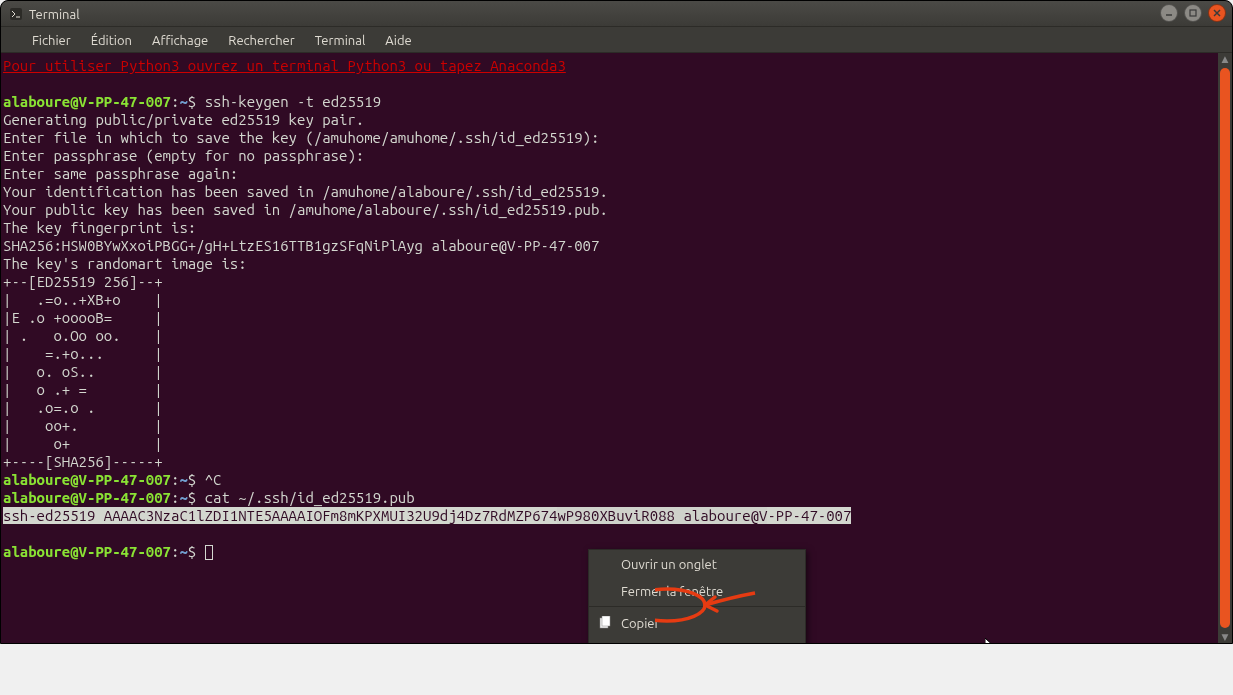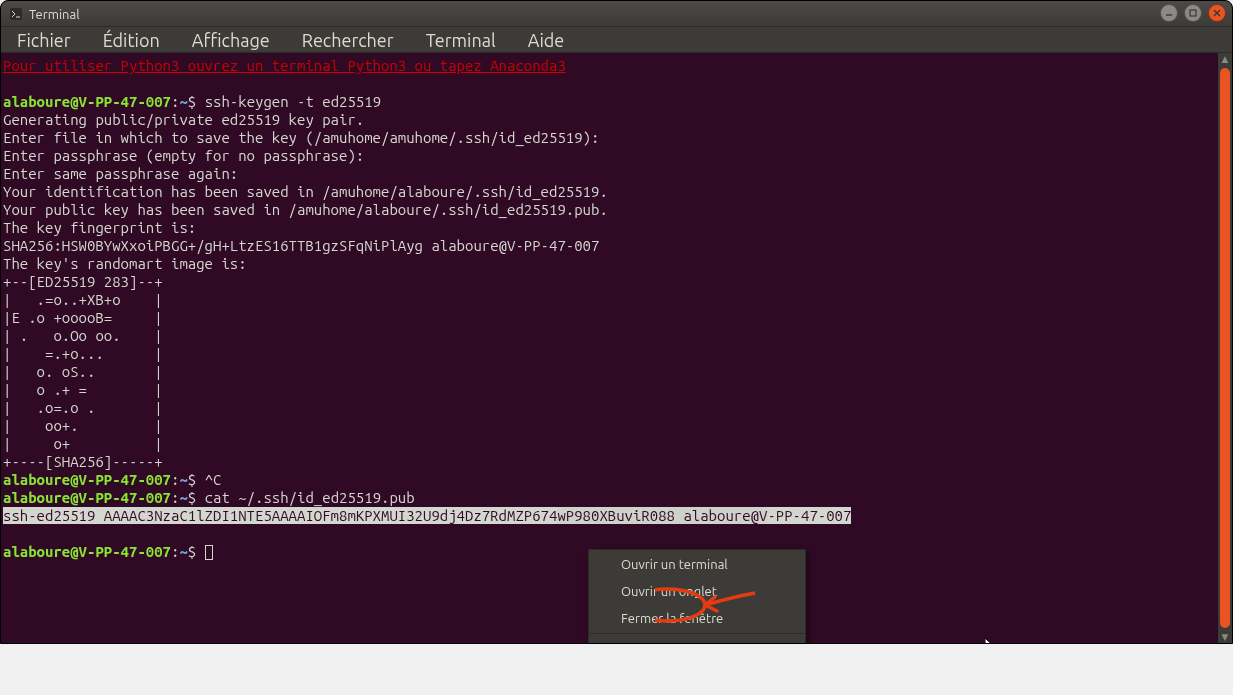--- a/index.html
+++ b/index.html
@@ -57,24 +57,24 @@
   }
   .win-min { background: #8c8a85; }
   .win-max { background: #8c8a85; }
   .win-close { background: #e95420; }
   .menubar {
     height: 26px;
     background: #3c3b37;
     border-bottom: 1px solid #2c2b27;
     display: flex;
     align-items: center;
-    padding: 0 8px;
+    padding: 0 23px;
     color: #dfdbd2;
-    font-size: 18px;
-    gap: 16px;
+    font-size: 13px;
+    gap: 4px;
   }
   .menu-item {
     padding: 3px 8px;
     cursor: pointer;
   }
   .terminal-area {
     position: relative;
     width: 100%;
     height: calc(100% - 52px);
     background: #300a24;
@@ -233,21 +233,21 @@
 <span class="prompt-user">alaboure@V-PP-47-007</span>:<span class="prompt-path">~</span>$ <span class="cmd">ssh-keygen -t ed25519</span>
 <span>Generating public/private ed25519 key pair.</span>
 <span>Enter file in which to save the key (/amuhome/amuhome/.ssh/id_ed25519):</span>
 <span>Enter passphrase (empty for no passphrase):</span>
 <span>Enter same passphrase again:</span>
 <span>Your identification has been saved in /amuhome/alaboure/.ssh/id_ed25519.</span>
 <span>Your public key has been saved in /amuhome/alaboure/.ssh/id_ed25519.pub.</span>
 <span>The key fingerprint is:</span>
 <span>SHA256:HSW0BYwXxoiPBGG+/gH+LtzES16TTB1gzSFqNiPlAyg alaboure@V-PP-47-007</span>
 <span>The key's randomart image is:</span>
-<span>+--[ED25519 283]--+</span>
+<span>+--[ED25519 256]--+</span>
 <span>|   .=o..+XB+o    |</span>
 <span>|E .o +ooooB=     |</span>
 <span>| .   o.Oo oo.    |</span>
 <span>|    =.+o...      |</span>
 <span>|   o. oS..       |</span>
 <span>|   o .+ =        |</span>
 <span>|   .o=.o .       |</span>
 <span>|    oo+.         |</span>
 <span>|     o+          |</span>
 <span>+----[SHA256]-----+</span>
@@ -260,24 +260,20 @@
     <div class="scrollbar">
       <div class="scroll-btn">▲</div>
       <div class="scroll-thumb" style="height: calc(100% - 30px);"></div>
       <div class="scroll-btn">▼</div>
     </div>
   </div>
 
   <div class="context-menu">
     <div class="ctx-item">
       <span class="ico"></span>
-      <span class="lbl">Ouvrir un terminal</span>
-    </div>
-    <div class="ctx-item">
-      <span class="ico"></span>
       <span class="lbl">Ouvrir un onglet</span>
     </div>
     <div class="ctx-item">
       <span class="ico"></span>
       <span class="lbl">Fermer la fenêtre</span>
     </div>
     <div class="ctx-sep"></div>
     <div class="ctx-item">
       <span class="ico">
         <svg width="14" height="14" viewBox="0 0 14 14">

